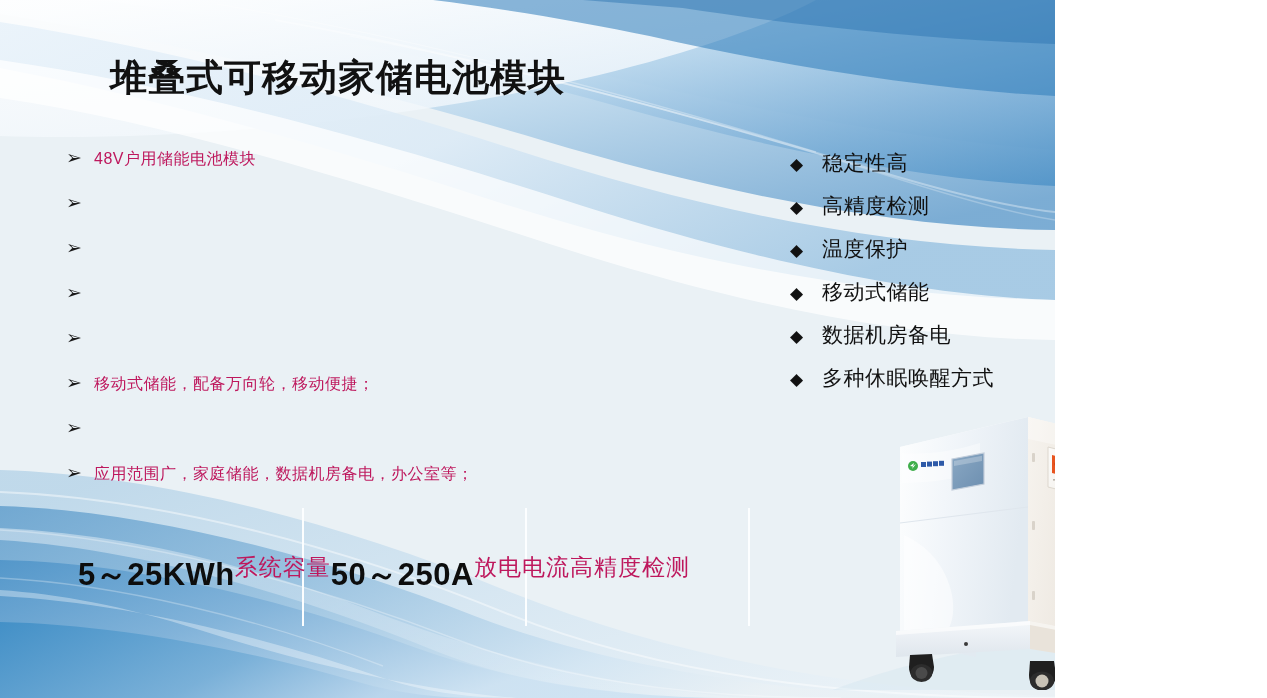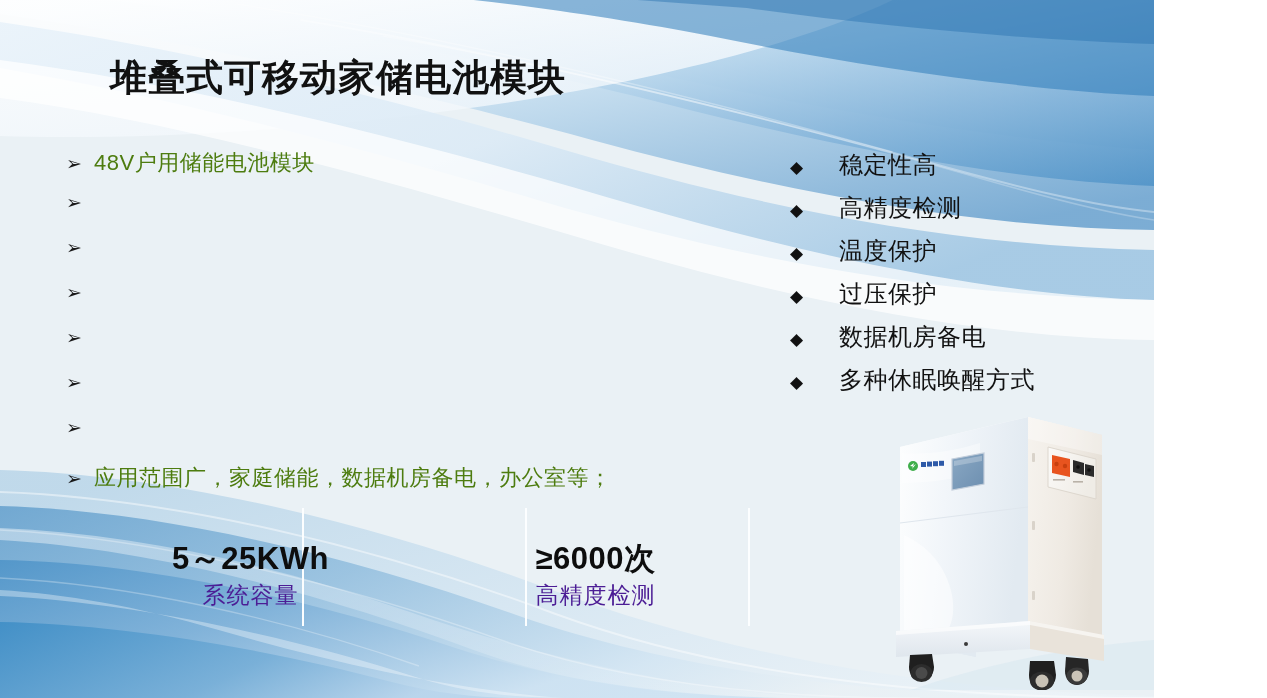--- a/index.html
+++ b/index.html
@@ -2,21 +2,21 @@
 <html><head>
 <meta charset="utf-8">
 <style>
   html, body {
     margin: 0;
     padding: 0;
     background: #ffffff;
   }
   .slide {
     position: relative;
-    width: 1154px;
+    width: 1055px;
     height: 698px;
     overflow: hidden;
     background: #eaf1f5;
     font-family: "Liberation Sans", "DejaVu Sans", sans-serif;
   }
   .bg-layer {
     position: absolute;
     inset: 0;
     width: 100%;
     height: 100%;
@@ -57,22 +57,22 @@
     height: 45px;
   }
   .bullet-mark {
     width: 28px;
     flex: 0 0 28px;
     font-size: 19px;
     color: #1a1a1a;
     line-height: 1;
   }
   .bullet-text {
-    font-size: 22px;
-    color: #4d7c0f;
+    font-size: 16px;
+    color: #be185d;
     white-space: nowrap;
     letter-spacing: 0.5px;
   }
 
   
   .right-list {
     position: absolute;
     left: 790px;
     top: 149px;
     width: 320px;
@@ -83,55 +83,54 @@
     height: 43px;
   }
   .dia-mark {
     width: 32px;
     flex: 0 0 32px;
     font-size: 17px;
     color: #111111;
     line-height: 1;
   }
   .dia-text {
-    font-size: 24px;
+    font-size: 21px;
     color: #111111;
     white-space: nowrap;
     letter-spacing: 0.5px;
-    margin-left: 17px;
   }
 
   
   .stats {
     position: absolute;
     left: 78px;
     top: 505px;
     width: 690px;
     height: 125px;
     display: flex;
   }
   .stat-cell {
     flex: 1 1 0;
     display: flex;
-    flex-direction: column;
+    flex-direction: row;
     align-items: center;
-    justify-content: center;
+    justify-content: flex-start;
     position: relative;
   }
   .stat-value {
     font-size: 31px;
     font-weight: bold;
     color: #0d0d0d;
     margin-top: 14px;
     white-space: nowrap;
     letter-spacing: 0.5px;
   }
   .stat-label {
     font-size: 23px;
-    color: #4c1d95;
+    color: #be185d;
     white-space: nowrap;
     letter-spacing: 1px;
   }
   .divider {
     position: absolute;
     top: 508px;
     width: 2px;
     height: 118px;
     background: #fcfeff;
   }
@@ -288,20 +287,21 @@
       <span class="bullet-mark">➢</span>
     </div>
     <div class="bullet-row">
       <span class="bullet-mark">➢</span>
     </div>
     <div class="bullet-row">
       <span class="bullet-mark">➢</span>
     </div>
     <div class="bullet-row">
       <span class="bullet-mark">➢</span>
+      <span class="bullet-text">移动式储能，配备万向轮，移动便捷；</span>
     </div>
     <div class="bullet-row">
       <span class="bullet-mark">➢</span>
     </div>
     <div class="bullet-row">
       <span class="bullet-mark">➢</span>
       <span class="bullet-text">应用范围广，家庭储能，数据机房备电，办公室等；</span>
     </div>
   </div>
 
@@ -313,21 +313,21 @@
     <div class="dia-row">
       <span class="dia-mark">◆</span>
       <span class="dia-text">高精度检测</span>
     </div>
     <div class="dia-row">
       <span class="dia-mark">◆</span>
       <span class="dia-text">温度保护</span>
     </div>
     <div class="dia-row">
       <span class="dia-mark">◆</span>
-      <span class="dia-text">过压保护</span>
+      <span class="dia-text">移动式储能</span>
     </div>
     <div class="dia-row">
       <span class="dia-mark">◆</span>
       <span class="dia-text">数据机房备电</span>
     </div>
     <div class="dia-row">
       <span class="dia-mark">◆</span>
       <span class="dia-text">多种休眠唤醒方式</span>
     </div>
   </div>
@@ -335,21 +335,24 @@
   <div class="divider" id="div1"></div>
   <div class="divider" id="div2"></div>
   <div class="divider" id="div3"></div>
 
   <div class="stats">
     <div class="stat-cell">
       <span class="stat-value">5～25KWh</span>
       <span class="stat-label">系统容量</span>
     </div>
     <div class="stat-cell">
-      <span class="stat-value">≥6000次</span>
+      <span class="stat-value">50～250A</span>
+      <span class="stat-label">放电电流</span>
+    </div>
+    <div class="stat-cell">
       <span class="stat-label">高精度检测</span>
     </div>
   </div>
 
   <div class="product">
     <svg viewBox="0 0 260 295" width="260" height="295">
       <defs>
         <linearGradient id="faceGrad" x1="0" y1="0" x2="1" y2="0.2">
           <stop offset="0" stop-color="#fdfefe"></stop>
           <stop offset="0.4" stop-color="#f2f6fa"></stop>

